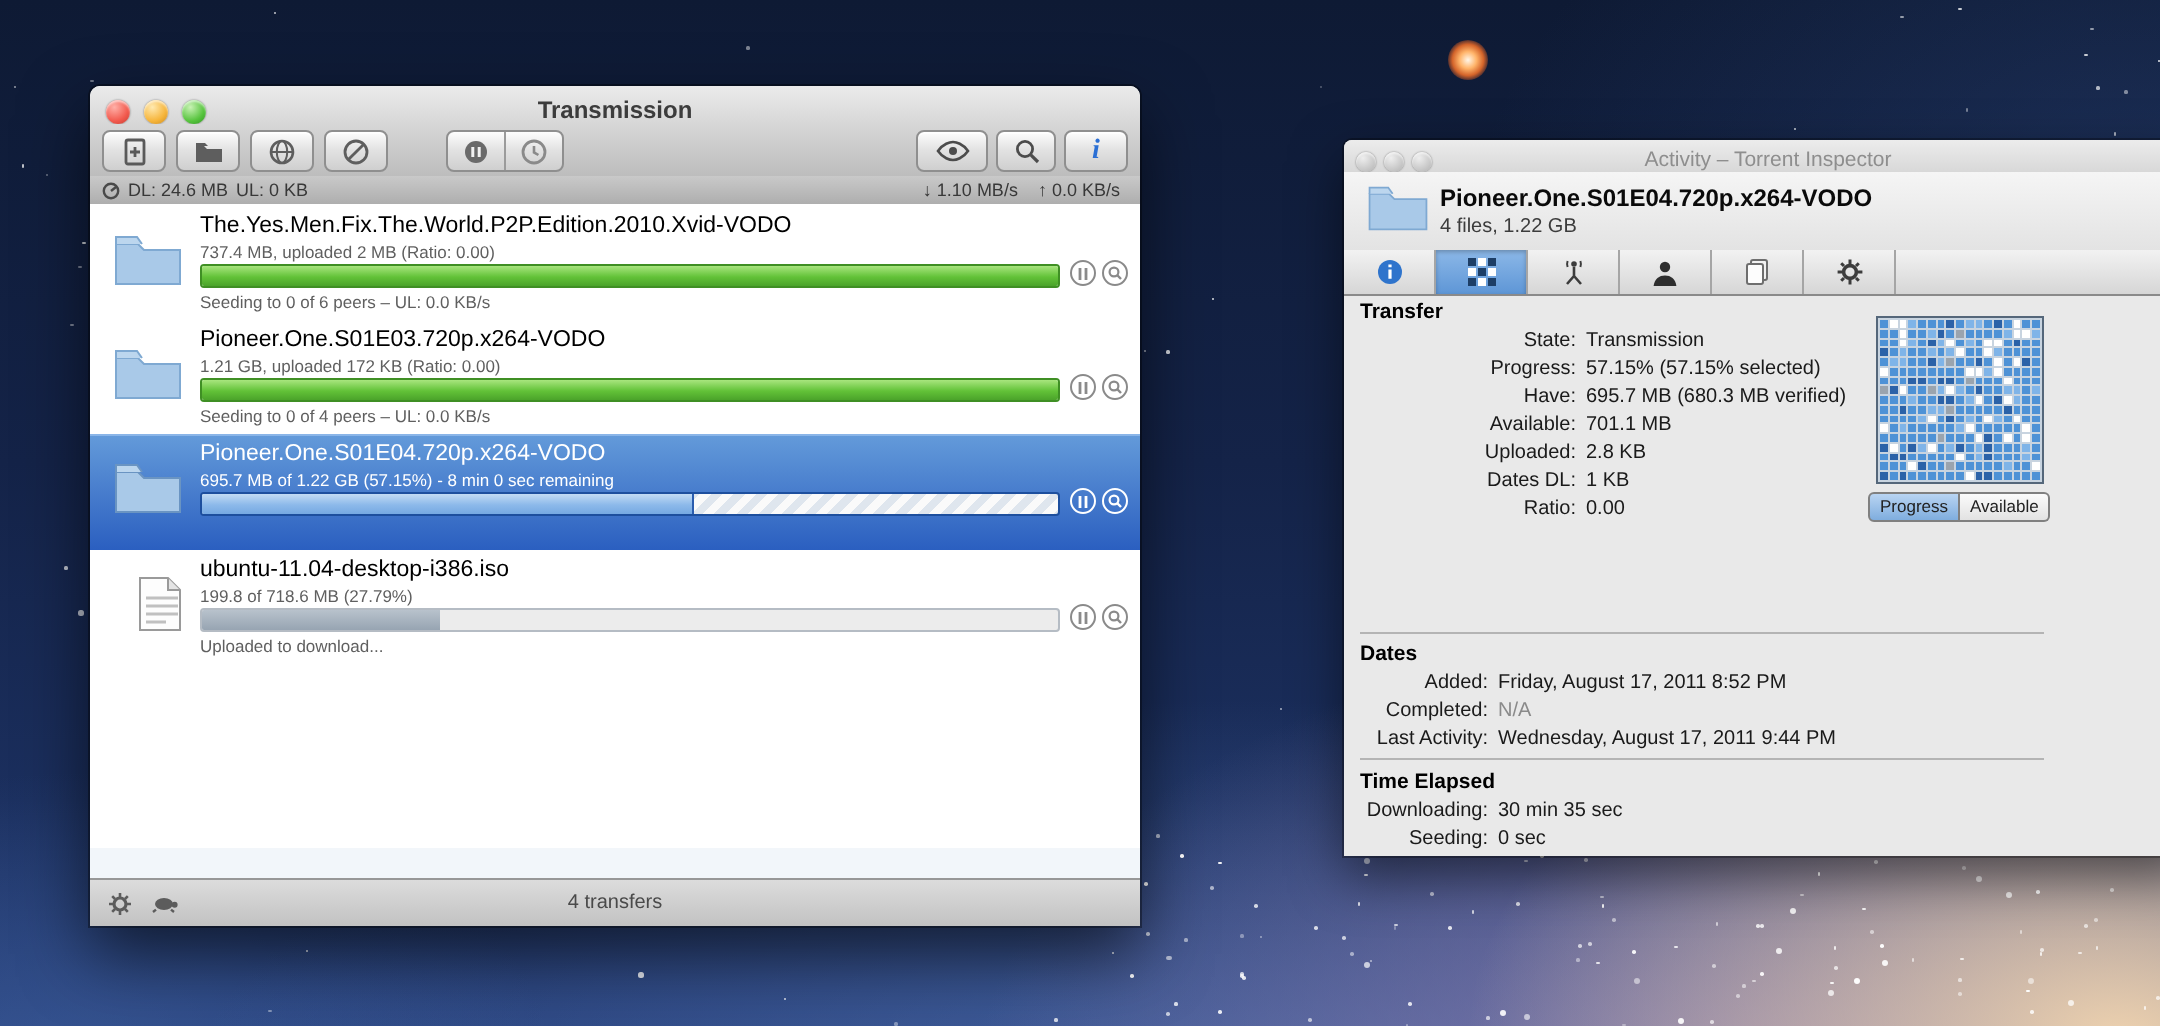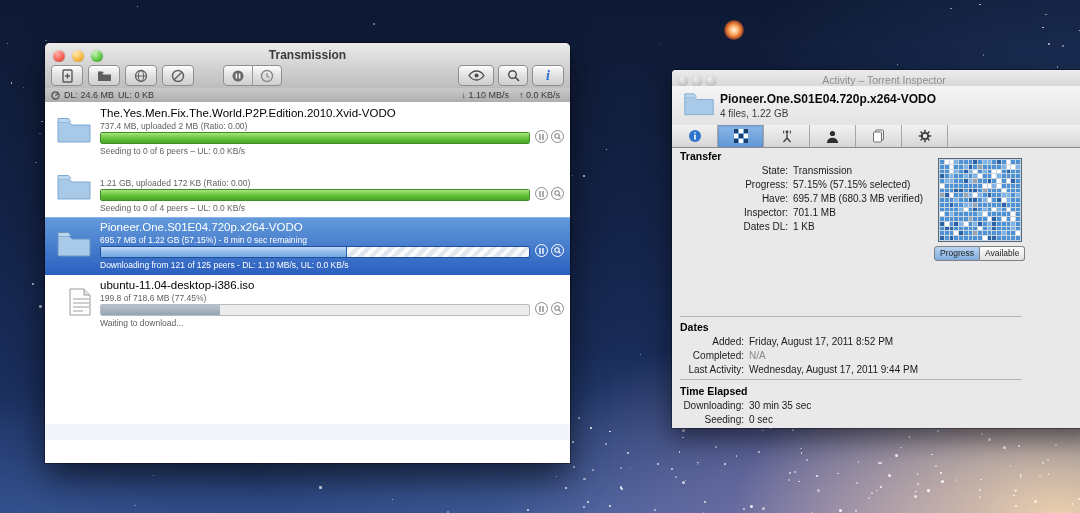--- a/index.html
+++ b/index.html
@@ -463,20 +463,21 @@
           </svg>
       </span>
       <div class="tstatus">Seeding to 0 of 6 peers – UL: 0.0 KB/s</div>
     </div>
 
     <div class="trow" style="top:58px;">
       <svg class="ticon" width="36" height="28" viewBox="0 0 36 28">
         <path d="M2 6h11l3 3h18v17H2z" fill="#a9c9e8" stroke="#7fa9d2"></path>
         <path d="M2 6V2.5h10.5L15 6" fill="#bcd6ee" stroke="#7fa9d2"></path>
       </svg>
+      <div class="tname">Pioneer.One.S01E03.720p.x264-VODO</div>
       <div class="tdetails">1.21 GB, uploaded 172 KB (Ratio: 0.00)</div>
       <div class="tbar green">
           <div class="fill" style="width: 100%;"></div>
         </div>
       <span class="rowbtn pause">
         <svg width="5" height="6" viewBox="0 0 5 6">
             <path d="M1 0v6M4 0v6" stroke="#8a8a8a" stroke-width="1.4"></path>
           </svg>
       </span>
       <span class="rowbtn mag">
@@ -502,49 +503,64 @@
         <svg width="5" height="6" viewBox="0 0 5 6">
             <path d="M1 0v6M4 0v6" stroke="#ffffff" stroke-width="1.4"></path>
           </svg>
       </span>
       <span class="rowbtn mag">
         <svg width="7" height="7" viewBox="0 0 7 7">
             <circle cx="3" cy="3" r="2.2" fill="none" stroke="#ffffff" stroke-width="1.1"></circle>
             <path d="M4.6 4.6 6.5 6.5" stroke="#ffffff" stroke-width="1.2"></path>
           </svg>
       </span>
-      <div class="tstatus">Downloading from 121 of 125 peers - DL: 1.10 MB/s, UL: 0.0 KB/s</div>
     </div>
 
     <div class="trow" style="top:173px;">
       <svg class="ticon" width="36" height="28" viewBox="0 0 36 28" style="margin-left:6px">
         <path d="M8 1h14l6 6v20H8z" fill="#fdfdfd" stroke="#9a9a9a"></path>
         <path d="M22 1v6h6" fill="#e4e4e4" stroke="#9a9a9a"></path>
         <path d="M11 11h16M11 15h16M11 19h16M11 23h10" stroke="#c0c0c0" stroke-width="1.4"></path>
       </svg>
       <div class="tname">ubuntu-11.04-desktop-i386.iso</div>
-      <div class="tdetails">199.8 of 718.6 MB (77.45%)</div>
+      <div class="tdetails">199.8 of 718.6 MB (27.79%)</div>
       <div class="tbar gray">
           <div class="fill" style="width: 27.79%;"></div>
         </div>
       <span class="rowbtn pause">
         <svg width="5" height="6" viewBox="0 0 5 6">
             <path d="M1 0v6M4 0v6" stroke="#8a8a8a" stroke-width="1.4"></path>
           </svg>
       </span>
       <span class="rowbtn mag">
         <svg width="7" height="7" viewBox="0 0 7 7">
             <circle cx="3" cy="3" r="2.2" fill="none" stroke="#8a8a8a" stroke-width="1.1"></circle>
             <path d="M4.6 4.6 6.5 6.5" stroke="#8a8a8a" stroke-width="1.2"></path>
           </svg>
       </span>
-      <div class="tstatus">Waiting to download...</div>
+      <div class="tstatus">Uploaded to download...</div>
     </div>
   </div>
 
+  <div class="bottombar">
+    <span class="barbtn" style="margin-left:4px;">
+      <svg width="12" height="12" viewBox="0 0 12 12">
+        <circle cx="6" cy="6" r="3" fill="none" stroke="#5c5c5c" stroke-width="1.6"></circle>
+        <path d="M6 0.5v2M6 9.5v2M0.5 6h2M9.5 6h2M2.1 2.1l1.4 1.4M8.5 8.5l1.4 1.4M9.9 2.1 8.5 3.5M3.5 8.5 2.1 9.9" stroke="#5c5c5c" stroke-width="1.3"></path>
+      </svg>
+    </span>
+    <span class="barbtn">
+      <svg width="15" height="10" viewBox="0 0 15 10">
+        <ellipse cx="7" cy="5" rx="4.5" ry="3" fill="#5c5c5c"></ellipse>
+        <circle cx="12.3" cy="5.4" r="1.5" fill="#5c5c5c"></circle>
+        <path d="M3 7.8 1.5 9M10.5 7.8 12 9" stroke="#5c5c5c" stroke-width="1.2"></path>
+      </svg>
+    </span>
+    <span class="center">4 transfers</span>
+  </div>
 </div>
 
 <div class="window" id="insp">
   <div class="titlebar">
     <div class="lights">
       <span class="light gray"></span>
       <span class="light gray"></span>
       <span class="light gray"></span>
     </div>
     <span>Activity – Torrent Inspector</span>
@@ -617,26 +633,34 @@
         </div>
       <div class="irow">
           <span class="ilab">Progress:</span>
           <span class="ival">57.15% (57.15% selected)</span>
         </div>
       <div class="irow">
           <span class="ilab">Have:</span>
           <span class="ival">695.7 MB (680.3 MB verified)</span>
         </div>
       <div class="irow">
-          <span class="ilab">Inspector:</span>
+          <span class="ilab">Available:</span>
           <span class="ival">701.1 MB</span>
+        </div>
+      <div class="irow">
+          <span class="ilab">Uploaded:</span>
+          <span class="ival">2.8 KB</span>
         </div>
       <div class="irow">
           <span class="ilab">Dates DL:</span>
           <span class="ival">1 KB</span>
+        </div>
+      <div class="irow">
+          <span class="ilab">Ratio:</span>
+          <span class="ival">0.00</span>
         </div>
     </div>
 
     <div class="pieces">
         <i style="background: rgb(78, 146, 214);"></i>
         <i style="background: rgb(255, 255, 255);"></i>
         <i style="background: rgb(255, 255, 255);"></i>
         <i style="background: rgb(127, 180, 232);"></i>
         <i style="background: rgb(78, 146, 214);"></i>
         <i style="background: rgb(78, 146, 214);"></i>

